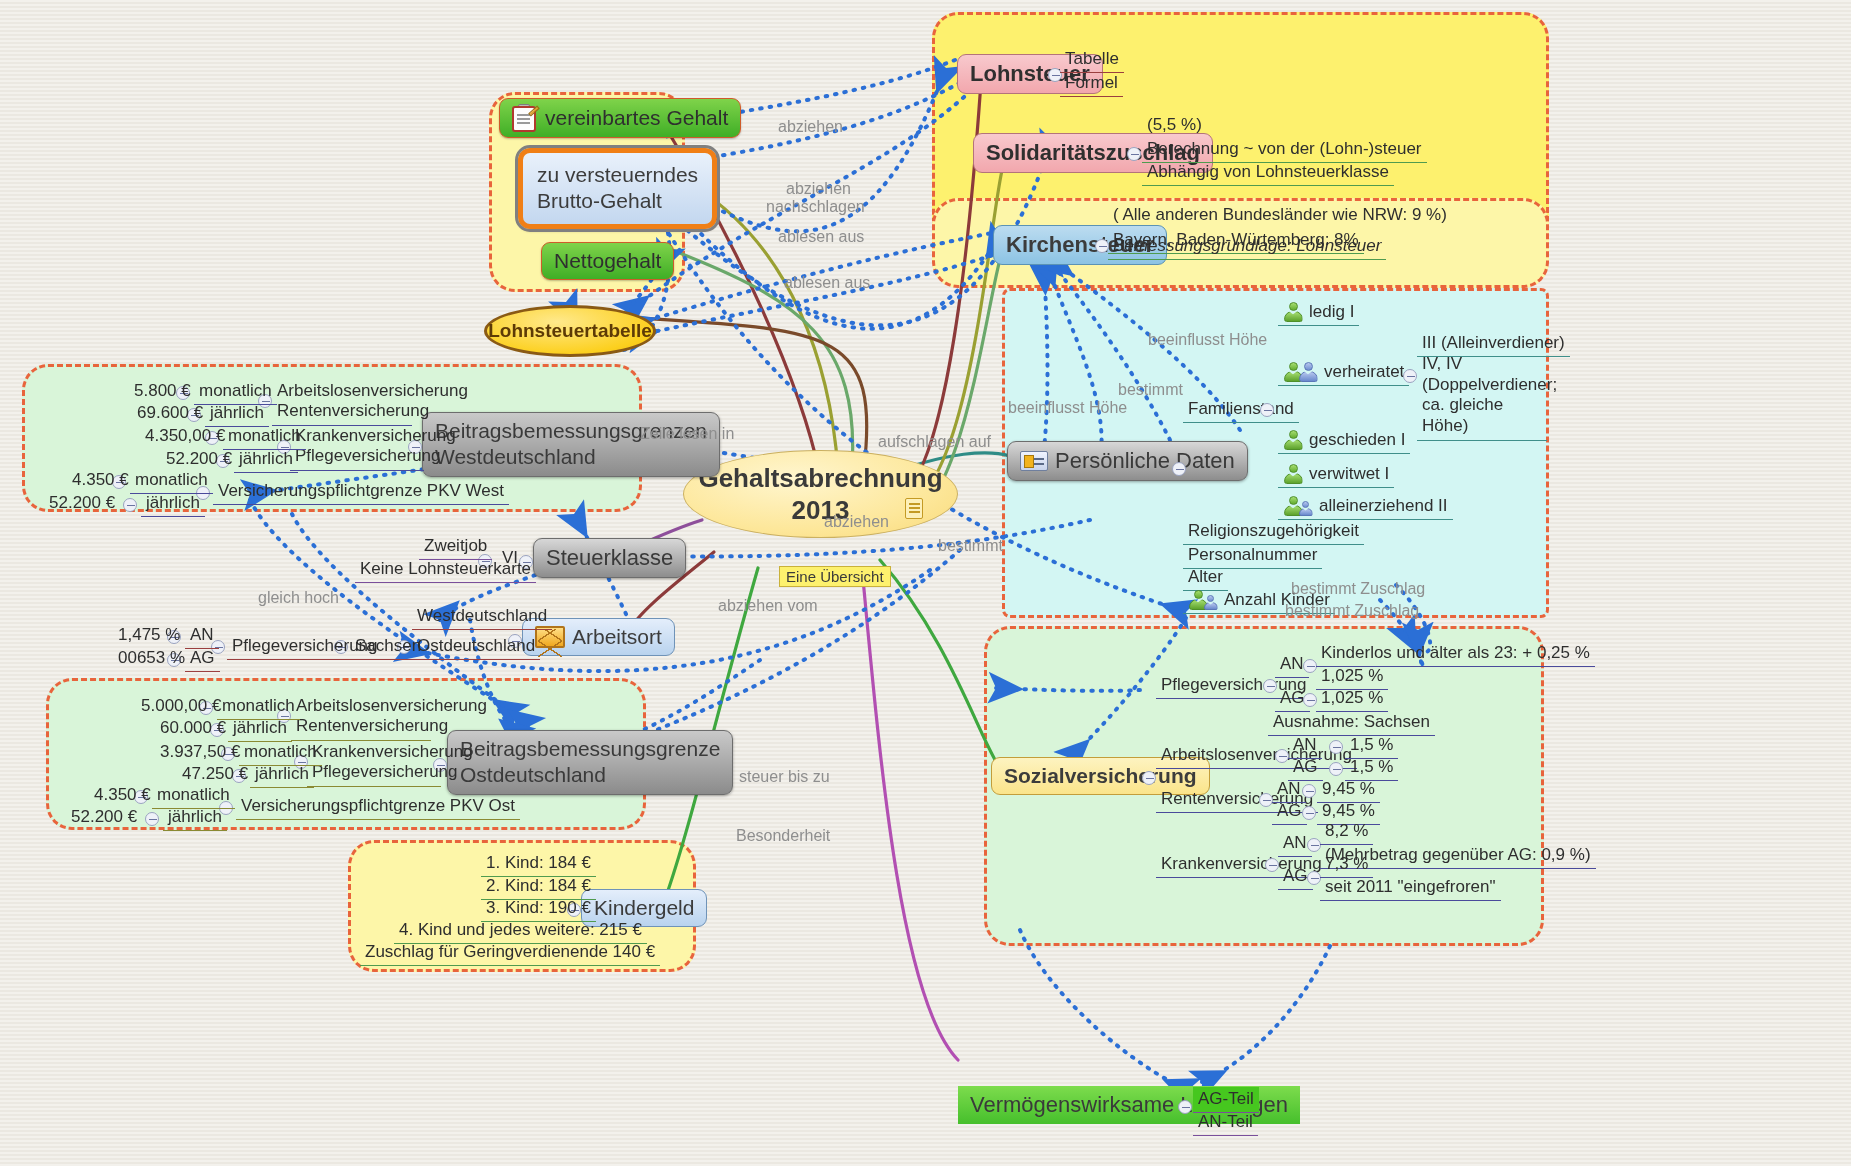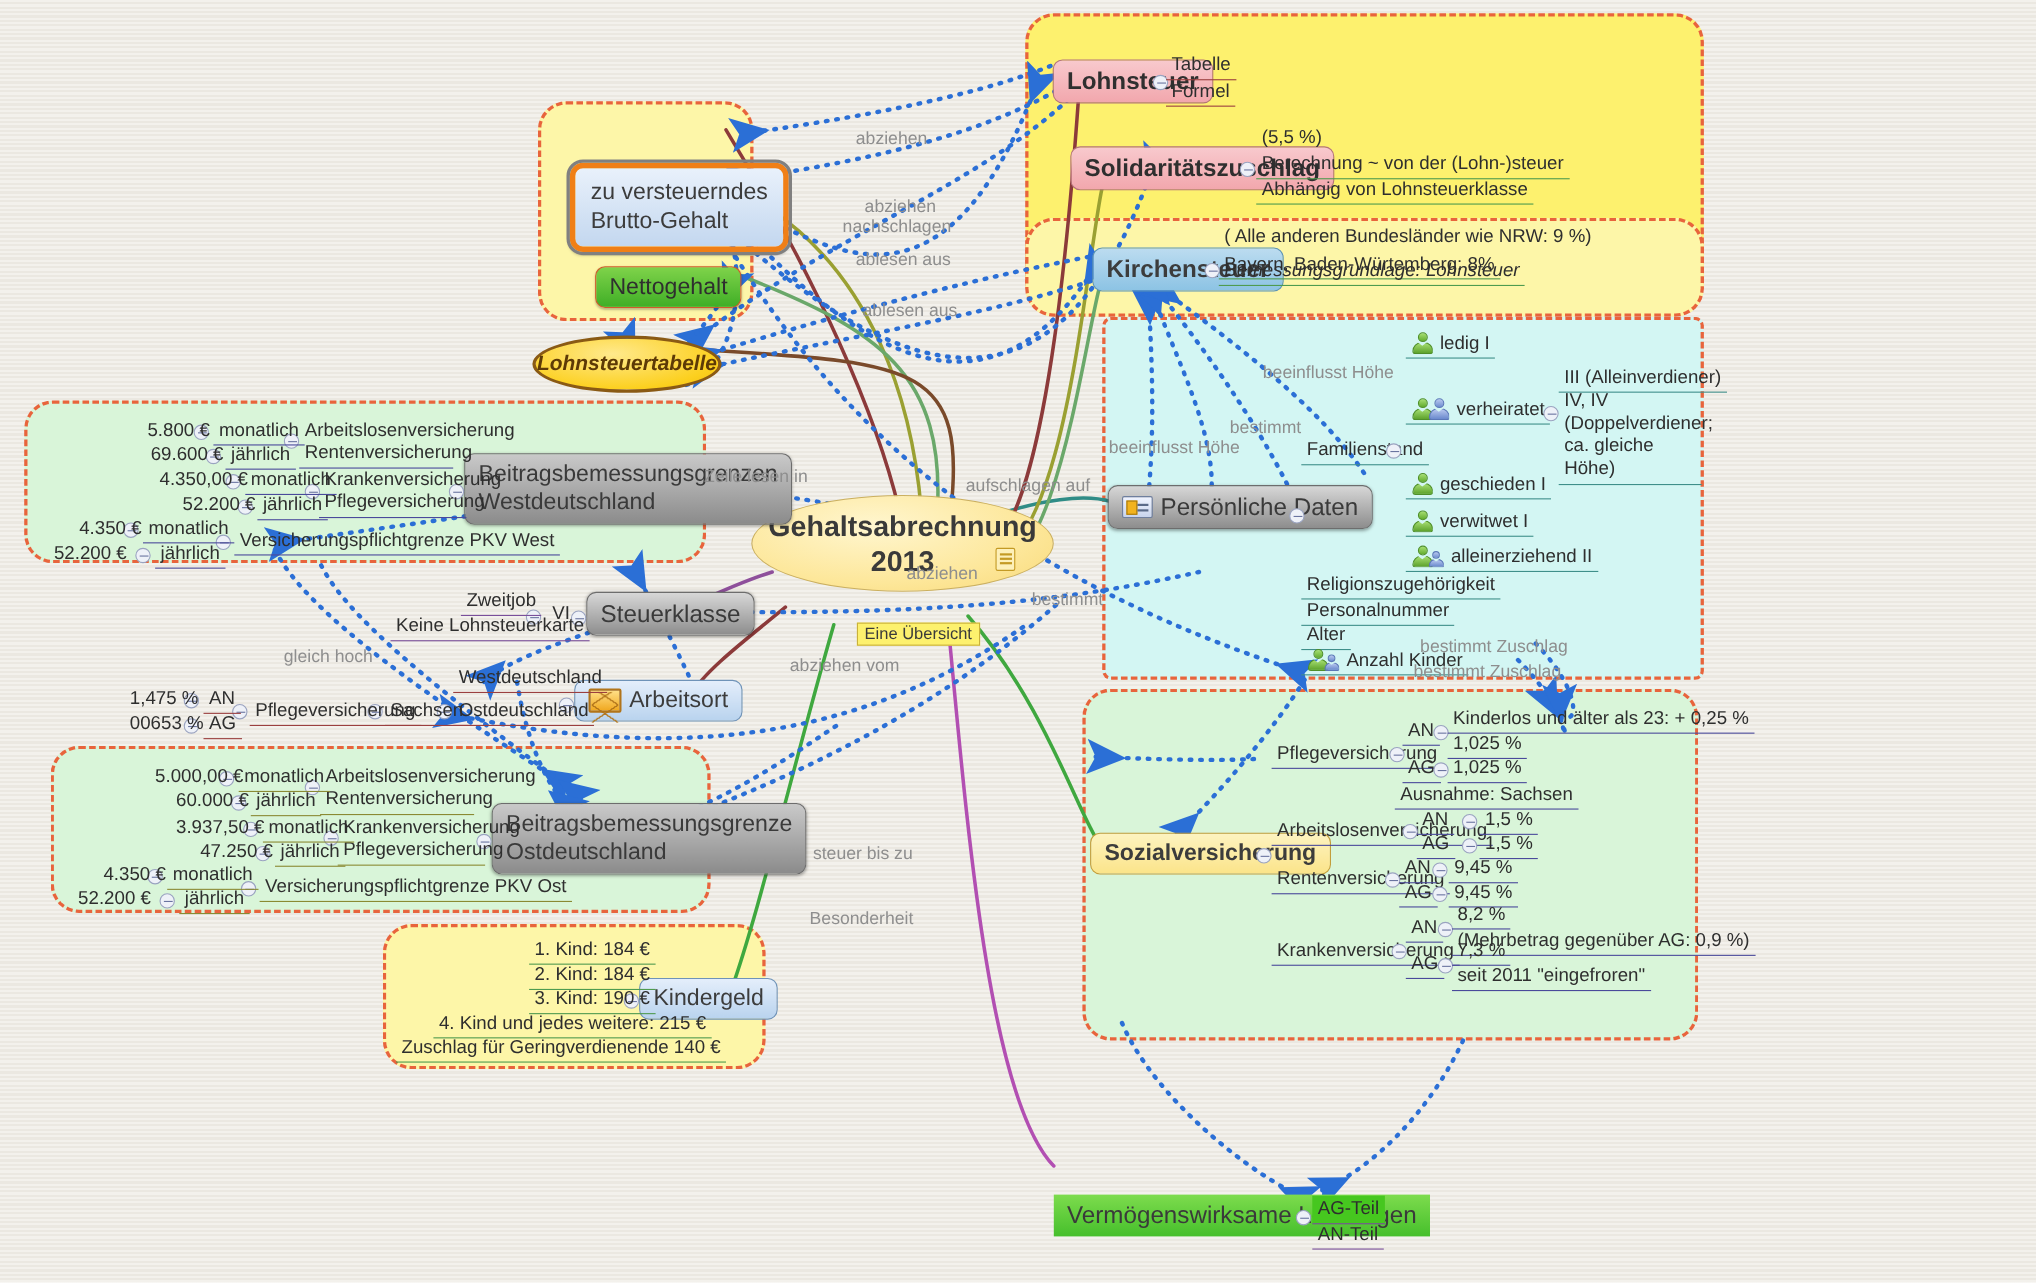--- a/index.html
+++ b/index.html
@@ -84,21 +84,21 @@
     border:1px solid #cbb060;
     border-radius:50%;
     width:275px; height:88px;
     display:flex; flex-direction:column; align-items:center; justify-content:center;
     font-size:26px; font-weight:bold; color:#3a3a3a; gap:0; padding:0;
   }
   .n-ellipse-lst {
     background:radial-gradient(ellipse at 42% 30%, #ffe98c 0%, #fcd01f 70%, #f0bc09 100%);
     border:3px solid #8a5a14; border-radius:50%;
     width:172px; height:52px; justify-content:center;
-    font-size:19px; font-weight:bold; color:#5d3a06; padding:0;font-style:italic;
+    font-size:19px; font-weight:bold; color:#5d3a06; padding:0;
   }
 
   
   .leaf {
     position:absolute; white-space:nowrap;
     font-size:17px; color:#2e2e2e; padding:2px 5px 3px 5px;
   }
   .leaf.ul-green  { border-bottom:1.6px solid #4f9b4f; }
   .leaf.ul-teal   { border-bottom:1.6px solid #3f8f8a; }
   .leaf.ul-purple { border-bottom:1.6px solid #7a4f9b; }
@@ -244,20 +244,31 @@
     <span>Gehaltsabrechnung</span>
     <span>2013</span>
   </div>
   <div class="ic ic-note" style="position:absolute; left:905px; top:498px;">
     <span class="r" style="top:4px"></span>
       <span class="r" style="top:8px"></span>
       <span class="r" style="top:12px"></span>
   </div>
   <div class="note-badge" style="left:779px; top:566px;">Eine Übersicht</div>
 
+  <div class="node n-green" style="left:499px; top:98px;">
+    <span class="ic ic-clip">
+      <span class="tab"></span>
+        <span class="bg"></span>
+      <span class="ln" style="top:10px"></span>
+        <span class="ln" style="top:14px"></span>
+        <span class="ln" style="top:18px"></span>
+      <span class="pen"></span>
+    </span>
+    <span>vereinbartes Gehalt</span>
+  </div>
 
   <div class="node n-brutto" style="left:518px; top:148px; flex-direction:column; align-items:flex-start; gap:0;">
     <span>zu versteuerndes</span>
     <span>Brutto-Gehalt</span>
   </div>
 
   <div class="node n-green" style="left:541px; top:242px;">
     <span>Nettogehalt</span>
   </div>
 

